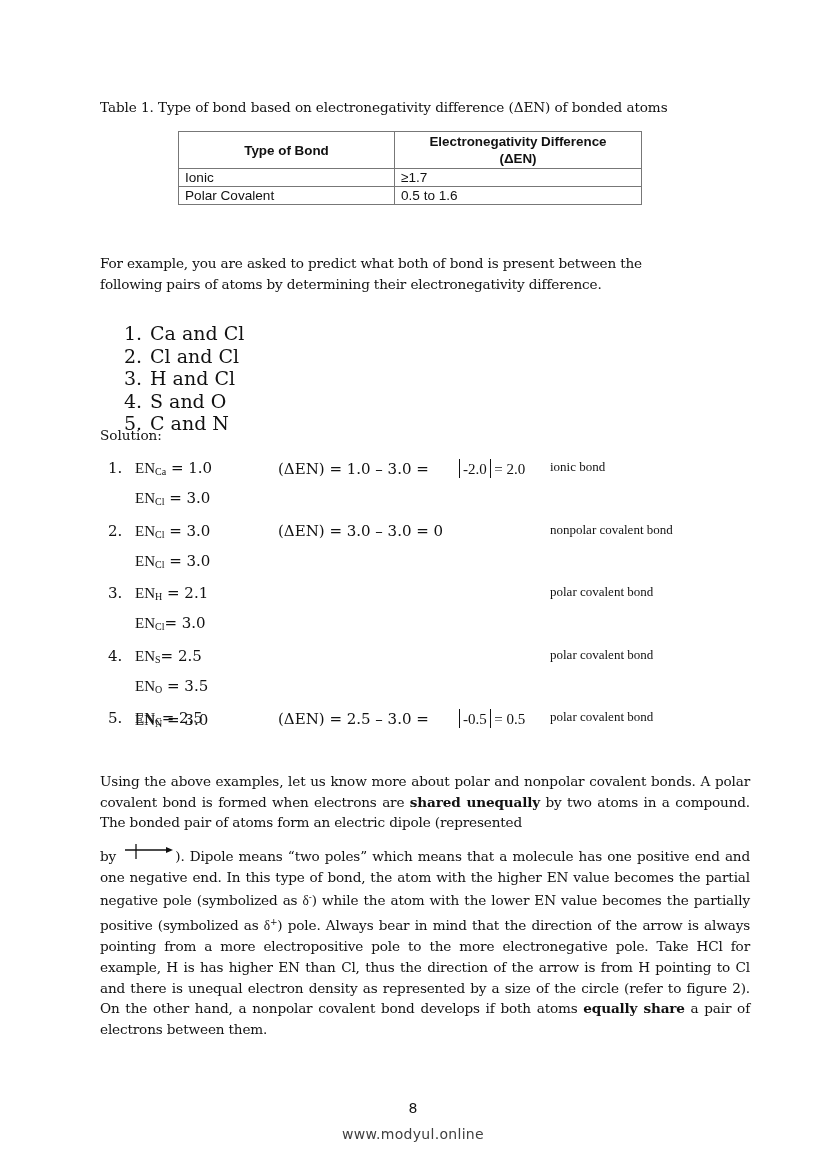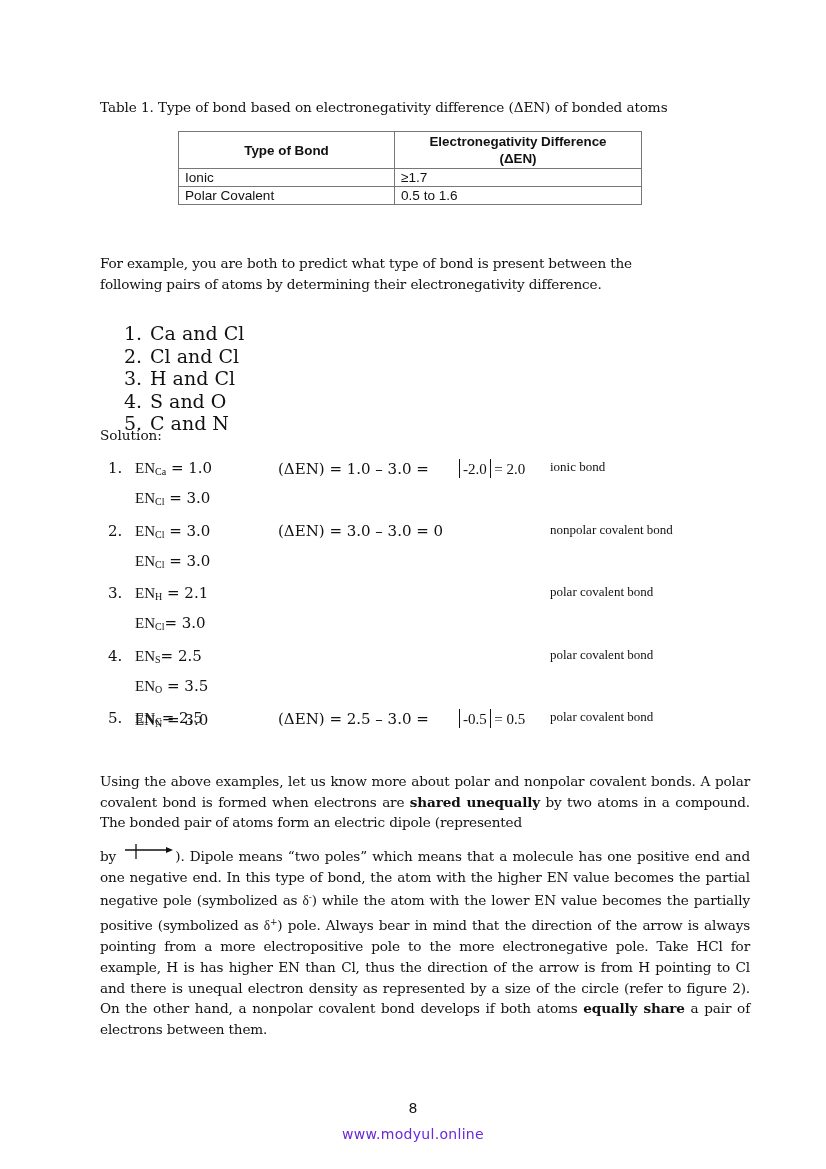--- a/index.html
+++ b/index.html
@@ -30,21 +30,21 @@
     .sol-row .type { position: absolute; left: 442px; font-family: Liberation Serif, serif; font-size: 13px; }
     .sol-row2 { position: absolute; left: 135px; font-size: 15px; font-family: "DejaVu Serif", serif; }
     .el { font-family: "Liberation Serif", serif; }
     sub { font-size: 10px; vertical-align: -2px; font-family: "Liberation Serif", serif; }
     sup.d { font-size: 9px; vertical-align: 5px; }
     .delta { font-family: "Liberation Serif", serif; }
 
     .dipole-arrow { display: inline-block; width: 50px; height: 20px; vertical-align: -2px; margin: 0 2px; }
 
     .page-num { position: absolute; left: 0; width: 826px; top: 1100px; text-align: center; font-family: "DejaVu Sans", sans-serif; font-size: 14px; color: #111; }
-    .watermark { position: absolute; left: 0; width: 826px; top: 1126px; text-align: center; font-family: "DejaVu Sans", sans-serif; font-size: 14px; color: #6d28d9; letter-spacing: 0.3px; }
+    .watermark { position: absolute; left: 0; width: 826px; top: 1126px; text-align: center; font-family: "DejaVu Sans", sans-serif; font-size: 14px; color: #404040; letter-spacing: 0.3px; }
   </style>
 </head>
 <body>
 
 <div class="caption">Table 1. Type of bond based on electronegativity difference (ΔEN) of bonded atoms</div>
 
 <table class="bond-table">
   <thead>
     <tr>
       <th class="col1">Type of Bond</th>
@@ -57,21 +57,21 @@
       <td class="val">≥1.7</td>
     </tr>
     <tr>
       <td>Polar Covalent</td>
       <td class="val">0.5 to 1.6</td>
     </tr>
   </tbody>
 </table>
 
 <div class="para" style="top:253px;">
-  <div>For example, you are both to predict what type of bond is present between the</div>
+  <div>For example, you are asked to predict what both of bond is present between the</div>
   <div>following pairs of atoms by determining their electronegativity difference.</div>
 </div>
 
 <div class="pairs">
   <div><span class="num">1.</span><span>Ca and Cl</span></div>
   <div><span class="num">2.</span><span>Cl and Cl</span></div>
   <div><span class="num">3.</span><span>H and Cl</span></div>
   <div><span class="num">4.</span><span>S and O</span></div>
   <div><span class="num">5.</span><span>C and N</span></div>
 </div>

